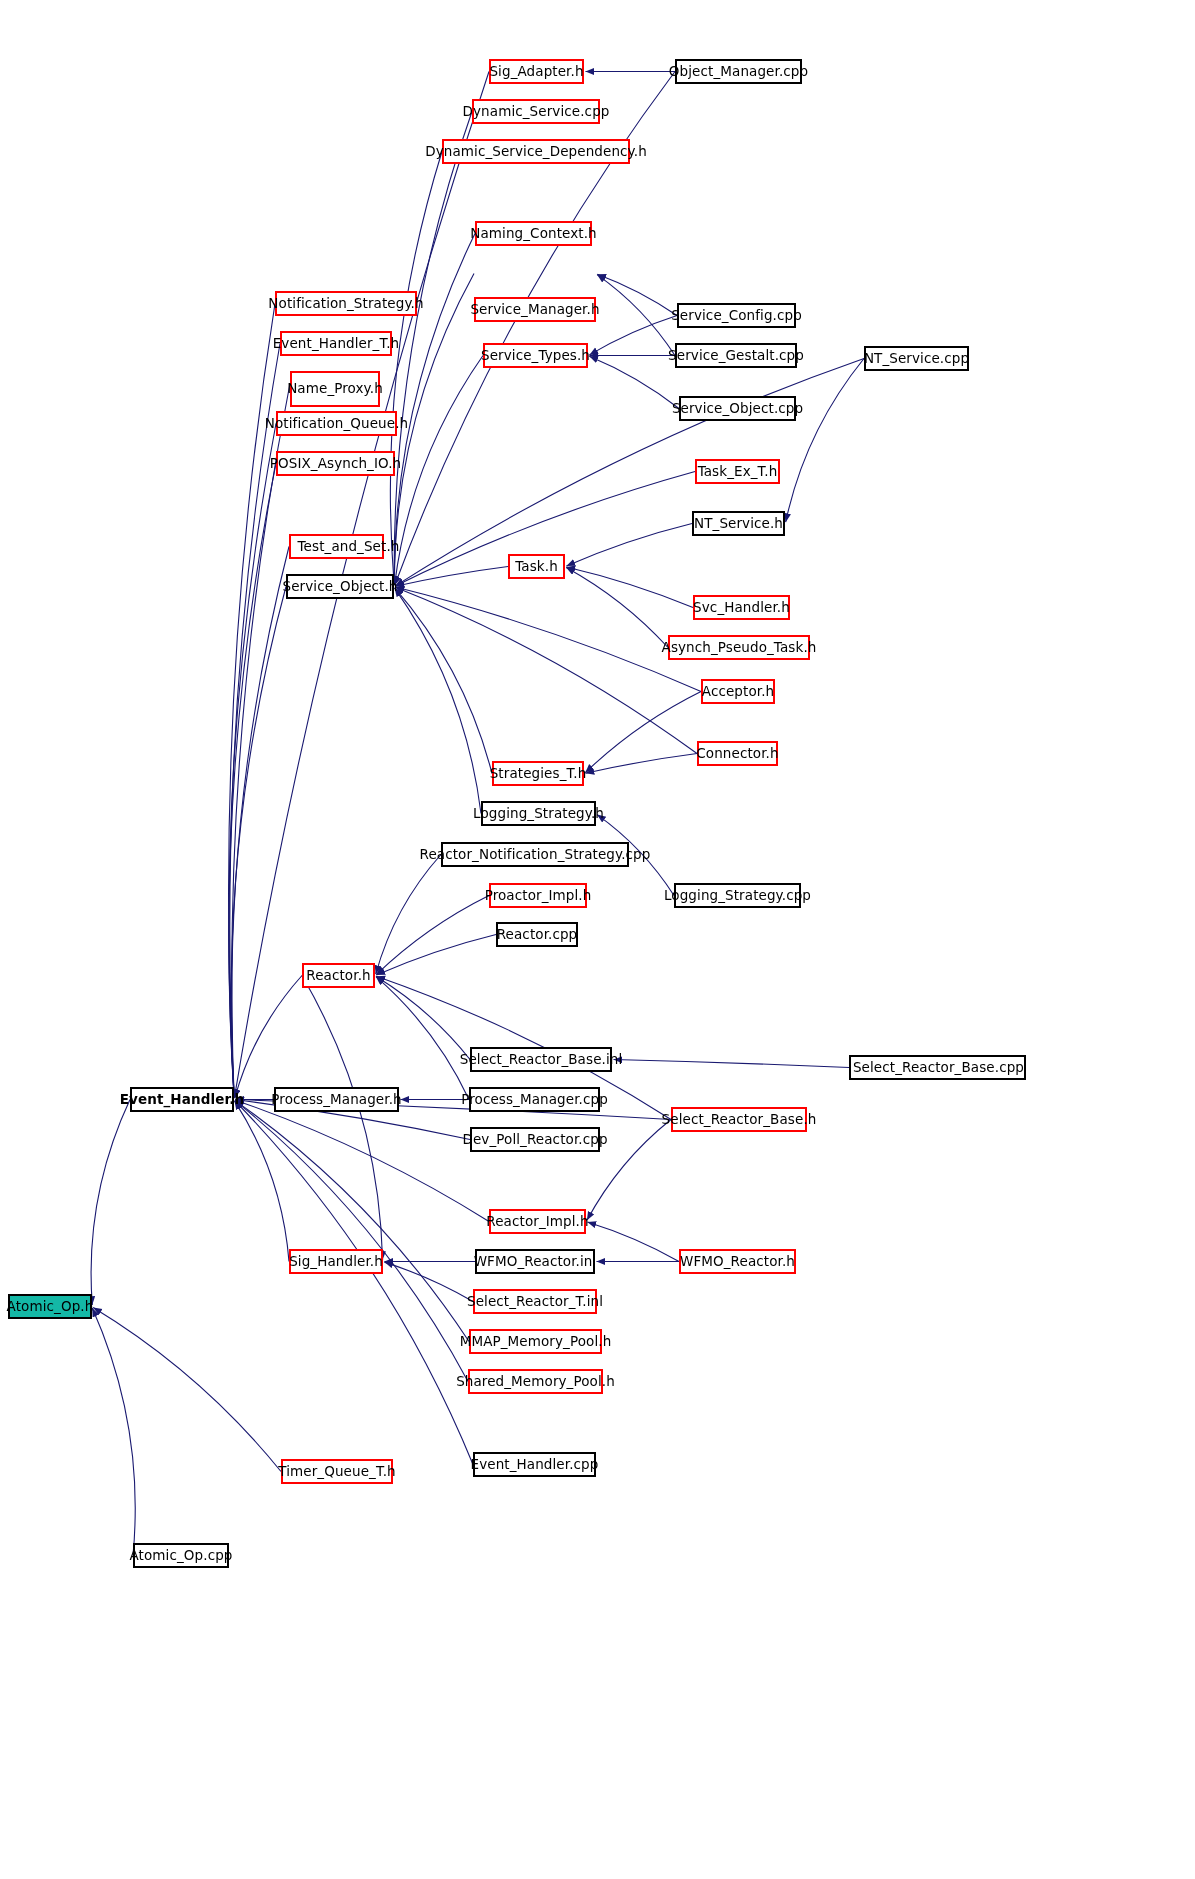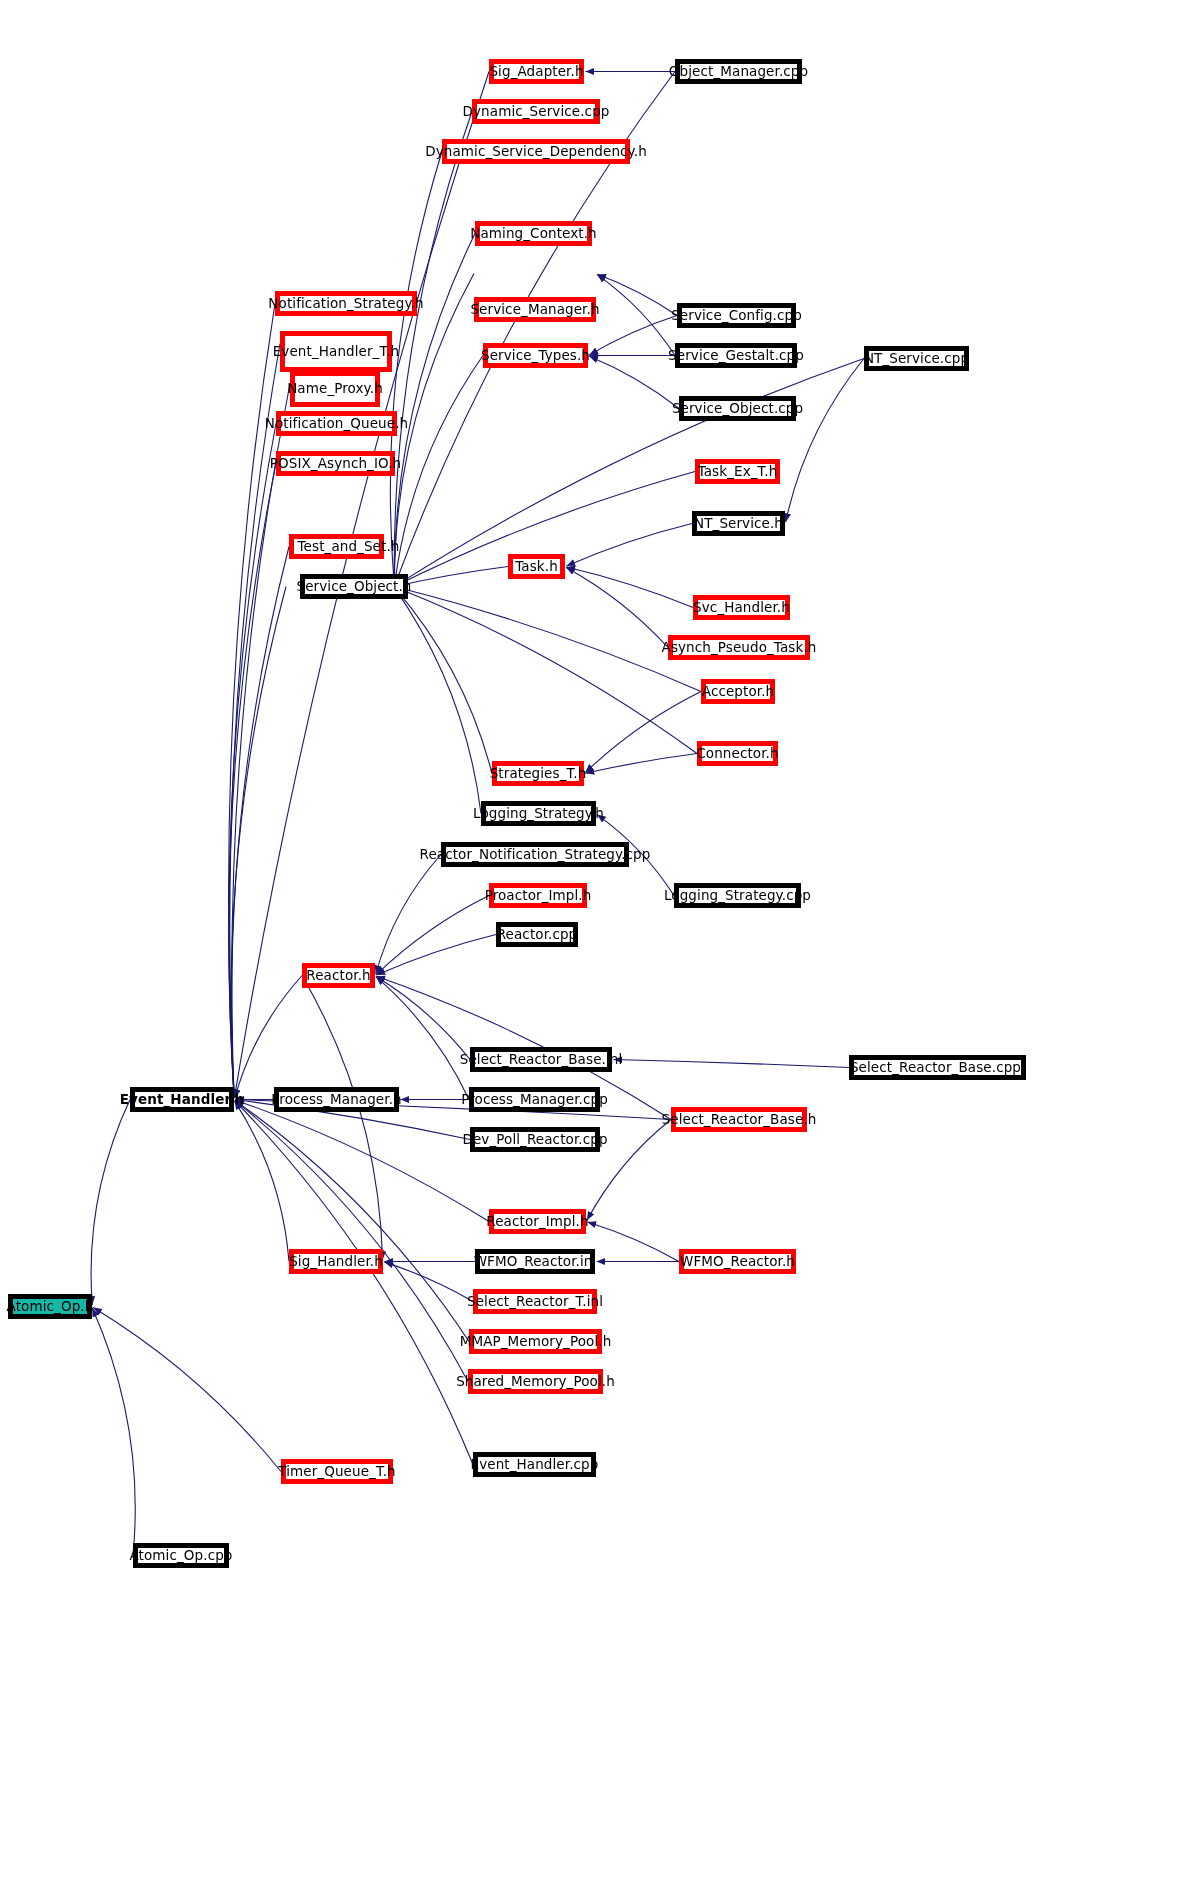--- a/index.html
+++ b/index.html
@@ -18,21 +18,21 @@
     width:1195px; height:1879px;
     pointer-events:none;
   }
   .node{
     position:absolute;
     box-sizing:border-box;
     display:flex;
     align-items:center;
     justify-content:center;
     background:#ffffff;
-    border:5px solid #0f766e;
+    border:2px solid #0f766e;
     font-size:13.5px;
     line-height:1;
     color:#000000;
     white-space:nowrap;
     letter-spacing:0.1px;
     cursor:pointer;
   }
   .node.red{ border-color:#ff0000; }
   .node.black{ border-color:#000000; }
   .node.root{
@@ -143,36 +143,36 @@
     </div>
     <div class="node black" style="left: 675px; top: 343px; width: 122px; height: 25px;">
       <span class="node-label">Service_Gestalt.cpp</span>
     </div>
     <div class="node black" style="left: 679px; top: 396px; width: 117px; height: 25px;">
       <span class="node-label">Service_Object.cpp</span>
     </div>
     <div class="node red" style="left: 275px; top: 291px; width: 142px; height: 25px;">
       <span class="node-label">Notification_Strategy.h</span>
     </div>
-    <div class="node red" style="left: 280px; top: 331px; width: 112px; height: 41px;">
+    <div class="node red" style="left: 280px; top: 331px; width: 112px; height: 25px;">
       <span class="node-label">Event_Handler_T.h</span>
     </div>
     <div class="node red" style="left: 290px; top: 371px; width: 90px; height: 36px;">
       <span class="node-label">Name_Proxy.h</span>
     </div>
     <div class="node red" style="left: 276px; top: 411px; width: 121px; height: 25px;">
       <span class="node-label">Notification_Queue.h</span>
     </div>
     <div class="node red" style="left: 276px; top: 451px; width: 119px; height: 25px;">
       <span class="node-label">POSIX_Asynch_IO.h</span>
     </div>
     <div class="node red" style="left: 289px; top: 534px; width: 95px; height: 25px; padding-left: 24px;">
       <span class="node-label">Test_and_Set.h</span>
     </div>
-    <div class="node black" style="left: 286px; top: 574px; width: 108px; height: 25px; margin-left: 14px;">
+    <div class="node black" style="left: 286px; top: 574px; width: 108px; height: 25px;">
       <span class="node-label">Service_Object.h</span>
     </div>
     <div class="node red" style="left: 695px; top: 459px; width: 85px; height: 25px;">
       <span class="node-label">Task_Ex_T.h</span>
     </div>
     <div class="node black" style="left: 692px; top: 511px; width: 93px; height: 25px;">
       <span class="node-label">NT_Service.h</span>
     </div>
     <div class="node red" style="left: 508px; top: 554px; width: 57px; height: 25px;">
       <span class="node-label">Task.h</span>

